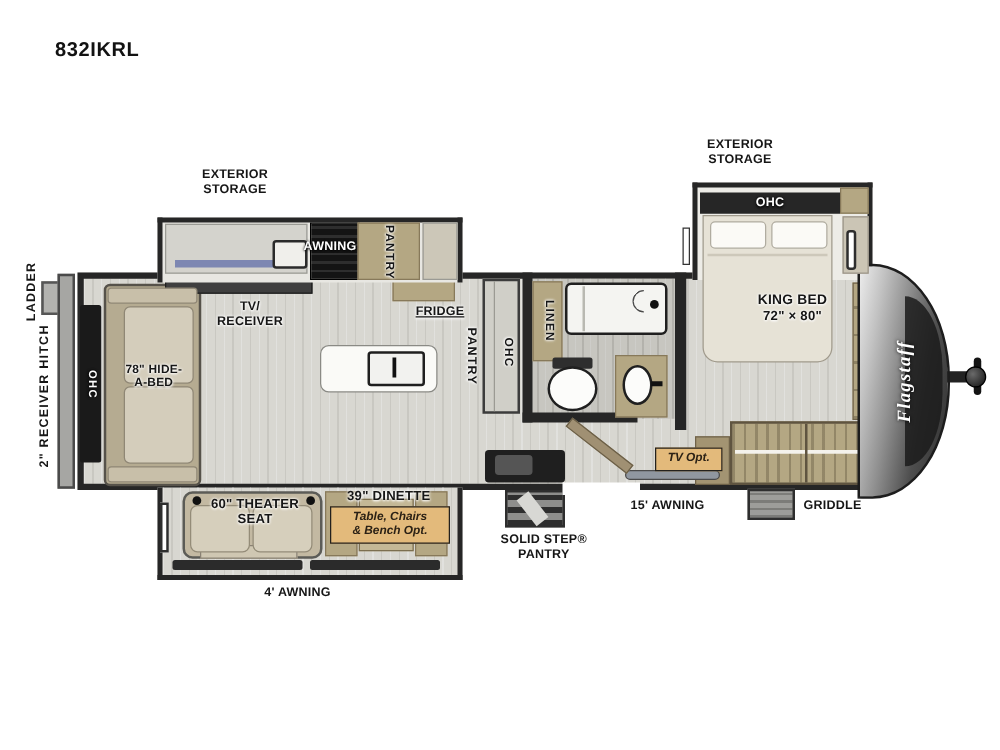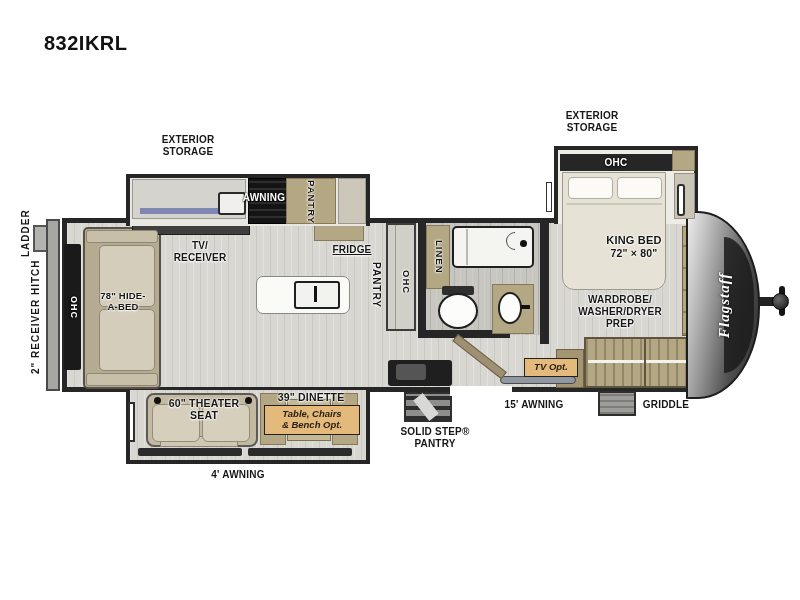--- a/index.html
+++ b/index.html
@@ -19,21 +19,21 @@
       #d8d7d1;}
   .floor-dark{background:
       repeating-linear-gradient(90deg,rgba(255,255,255,.35) 0 1px,rgba(255,255,255,0) 1px 12px),
       repeating-linear-gradient(90deg,rgba(90,88,82,.18) 0 1px,rgba(90,88,82,0) 1px 6px),
       #c7c6c0;}
   .wall{background:#262626;}
   .tan{background:#b4a783;border:1px solid #87795a;box-sizing:border-box;}
   .badge{position:absolute;display:flex;flex-direction:column;align-items:center;justify-content:center;
          background:#e3ba7b;border:1.5px solid #23211d;color:#2b2115;font-style:italic;
          font-weight:bold;font-size:9.5px;line-height:1.15;z-index:10;text-align:center;}
-  .title{position:absolute;left:44px;top:32px;font-size:20px;font-weight:600;color:#121212;letter-spacing:.5px;}
+  .title{position:absolute;left:44px;top:32px;font-size:16px;font-weight:600;color:#121212;letter-spacing:.5px;}
 </style>
 </head>
 <body>
 
 <div id="canvas">
 
   <div class="title">832IKRL</div>
 
   <div class="abs" style="left:33px;top:225px;width:17px;height:27px;background:#b3b3b0;border:2px solid #565656;box-sizing:border-box;"></div>
   <div class="abs" style="left:46px;top:219px;width:14px;height:172px;background:#a6a6a3;border:2px solid #4a4a4a;box-sizing:border-box;"></div>
@@ -183,25 +183,20 @@
   <div class="abs" style="left:562px;top:172px;width:104px;height:118px;background:#e6e2d6;border:1.5px solid #a09a8c;
               border-radius:0 0 12px 12px;box-sizing:border-box;z-index:6;"></div>
   <div class="abs" style="left:568px;top:177px;width:45px;height:22px;background:#fbfaf6;border:1px solid #b0aca0;border-radius:4px;box-sizing:border-box;z-index:7;"></div>
   <div class="abs" style="left:617px;top:177px;width:45px;height:22px;background:#fbfaf6;border:1px solid #b0aca0;border-radius:4px;box-sizing:border-box;z-index:7;"></div>
   <div class="abs" style="left:566px;top:203px;width:96px;height:2px;background:#cdc8ba;z-index:7;"></div>
   <div class="lbl" style="left:564px;top:234px;width:100px;font-size:11px;z-index:8;margin-left:20px;">
     <span class="line">KING BED</span>
     <span class="line" style="font-size:10.5px;">72" × 80"</span>
   </div>
 
-  <div class="lbl" style="left:558px;top:294px;width:124px;z-index:8;">
-    <span class="line">WARDROBE/</span>
-    <span class="line">WASHER/DRYER</span>
-    <span class="line">PREP</span>
-  </div>
   <div class="abs" style="left:556px;top:349px;width:28px;height:39px;background:#a39472;border:1px solid #6f6249;box-sizing:border-box;z-index:3;"></div>
   <div class="abs" style="left:584px;top:337px;width:122px;height:51px;background:#b4a783;border:2px solid #5f5440;box-sizing:border-box;z-index:3;
               background-image:repeating-linear-gradient(90deg,rgba(70,60,40,.30) 0 2px,rgba(70,60,40,0) 2px 9px);"></div>
   <div class="abs" style="left:588px;top:360px;width:114px;height:3px;background:#f4f2ec;z-index:4;"></div>
   <div class="abs" style="left:644px;top:339px;width:2px;height:47px;background:#5f5440;z-index:4;"></div>
   <div class="abs" style="left:682px;top:226px;width:16px;height:110px;background:#b4a783;border:1px solid #6f6249;box-sizing:border-box;z-index:3;
               background-image:repeating-linear-gradient(0deg,rgba(70,60,40,.35) 0 2px,rgba(70,60,40,0) 2px 22px);"></div>
 
 </div>
 

